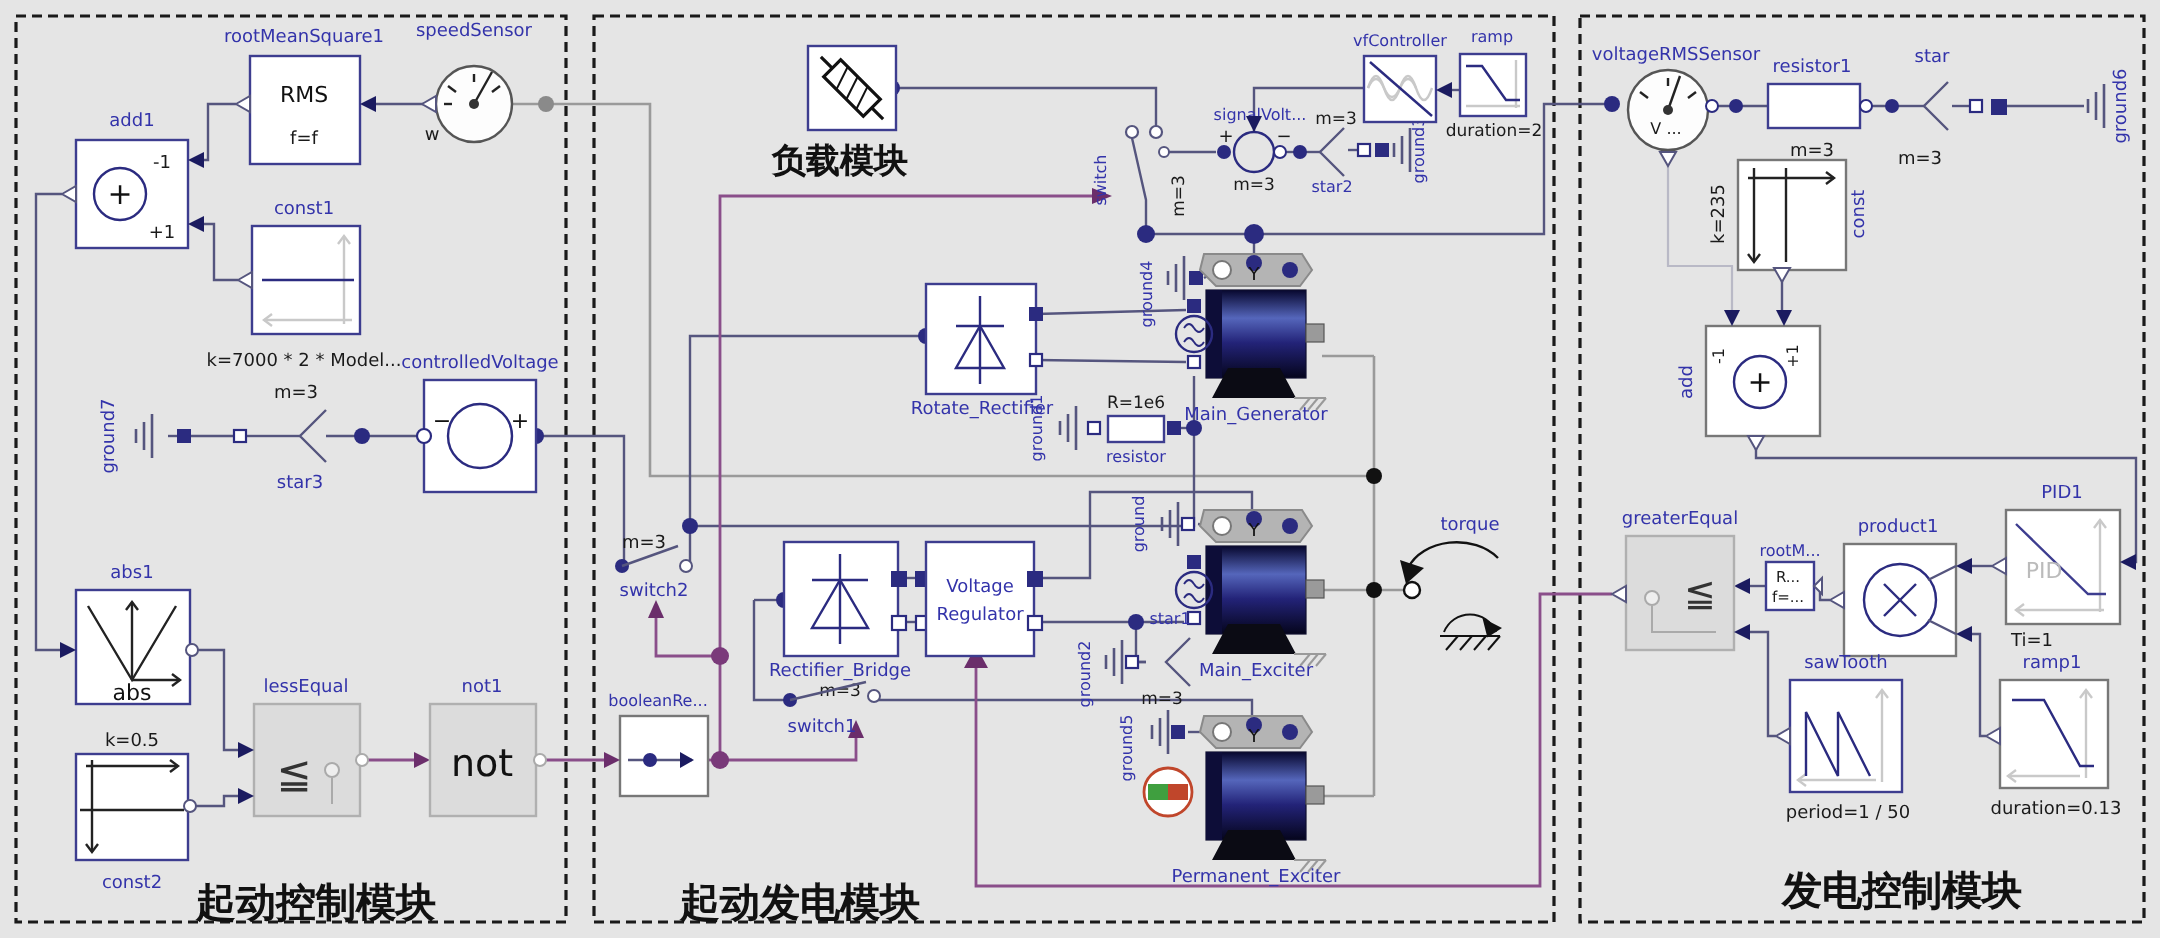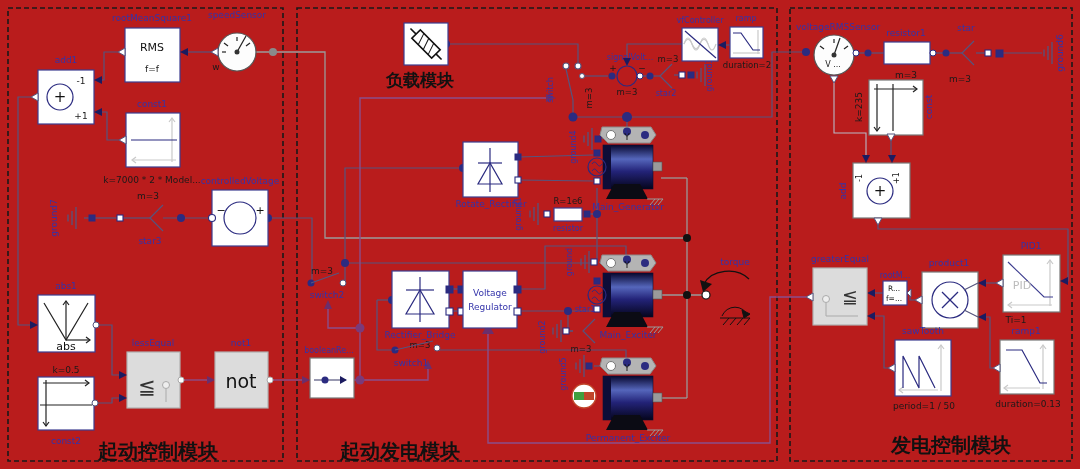--- a/index.html
+++ b/index.html
@@ -1,16 +1,16 @@
 <!DOCTYPE html>
 <html><head>
 <meta charset="utf-8">
 <style>
   html,body{margin:0;padding:0;background:#fff;}
-  #canvas{position:relative;width:1080px;height:469px;background:#b91c1c;overflow:hidden;
+  #canvas{position:relative;width:1080px;height:469px;background:#e5e5e5;overflow:hidden;
           font-family:"DejaVu Sans",sans-serif;}
   svg text{text-anchor:middle;}
   .lbl{fill:#3333aa;font-size:9px;}
   .lbl8{fill:#3333aa;font-size:8px;}
   .prm{fill:#1a1a1a;font-size:9px;}
   .inner{fill:#111;font-size:11px;}
   .big{fill:#111;font-size:19px;}
   .sym{fill:#333;font-size:21px;}
   .cn{fill:#111;font-size:20px;font-weight:bold;font-family:"Liberation Serif",serif;}
   .pidtxt{fill:#bbb;font-size:11px;}

